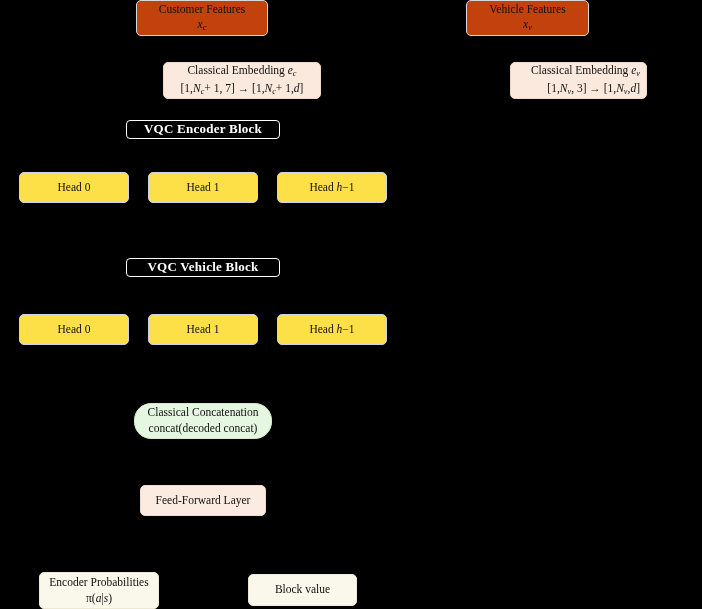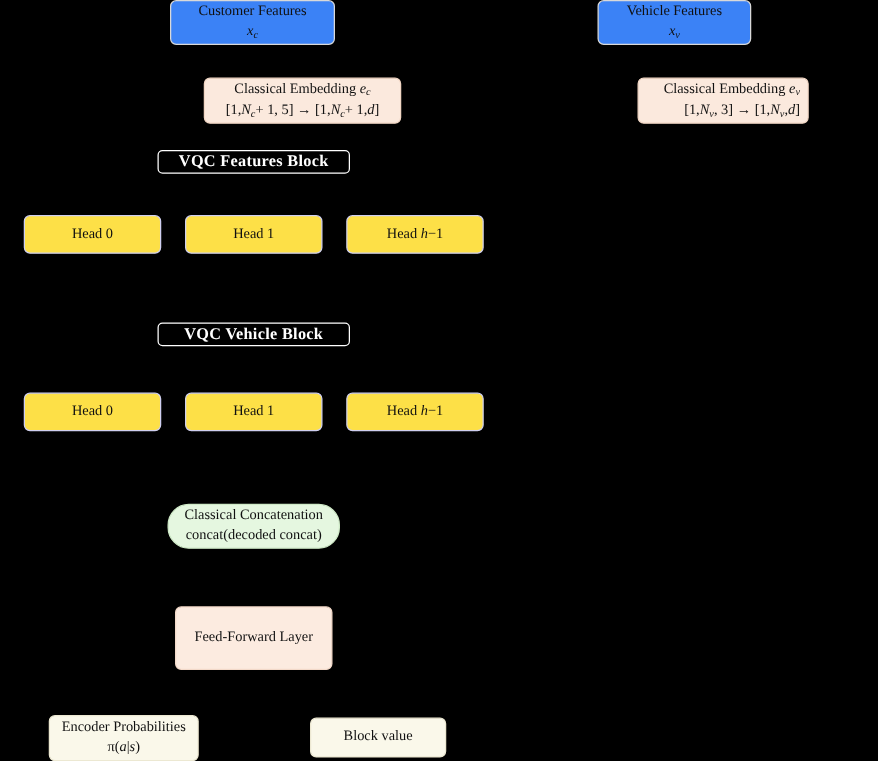--- a/index.html
+++ b/index.html
@@ -40,21 +40,21 @@
     line-height: 1.18;
     font-size: 11.5px;
     color: #101010;
     padding: 2px 6px;
   }
   .node .line1 { white-space: nowrap; }
   .node .line2 { white-space: nowrap; margin-top: 2px; }
 
   
   .pal-feature {
-    background: #3b82f6;
+    background: #c2410c;
     border-color: #d9d9d9;
   }
   .pal-embed {
     background: #fbe9dd;
     border-color: #f1d6c4;
     margin-left: 39px;
   }
   .pal-head {
     background: #fde047;
     border-color: #cfcff0;
@@ -102,37 +102,37 @@
 </head>
 <body>
 
 <div class="canvas">
 
   <div class="node pal-feature" style="left:136px; top:0px; width:132px; height:36px;">
     <span class="line1">Customer Features</span>
     <span class="line2"><span class="mi">x</span><span class="sub">c</span></span>
   </div>
 
-  <div class="node pal-feature" style="left:478px; top:0px; width:123px; height:36px;">
+  <div class="node pal-feature" style="left:466px; top:0px; width:123px; height:36px;">
     <span class="line1">Vehicle Features</span>
     <span class="line2"><span class="mi">x</span><span class="sub">v</span></span>
   </div>
 
   <div class="node pal-embed" style="left:124px; top:62px; width:158px; height:37px;">
     <span class="line1"><span>Classical Embedding</span>&nbsp;<span class="mi">e</span><span class="sub">c</span></span>
-    <span class="line2"><span>[1,</span><span class="mi">N</span><span class="sub">c</span><span>+ 1, 5]</span>&nbsp;<span>→</span>&nbsp;<span>[1,</span><span class="mi">N</span><span class="sub">c</span><span>+ 1,</span><span class="mi">d</span><span>]</span></span>
+    <span class="line2"><span>[1,</span><span class="mi">N</span><span class="sub">c</span><span>+ 1, 7]</span>&nbsp;<span>→</span>&nbsp;<span>[1,</span><span class="mi">N</span><span class="sub">c</span><span>+ 1,</span><span class="mi">d</span><span>]</span></span>
   </div>
 
   <div class="node pal-embed" style="left:471px; top:62px; width:137px; height:37px;align-items:flex-end;">
     <span class="line1"><span>Classical Embedding</span>&nbsp;<span class="mi">e</span><span class="sub">v</span></span>
     <span class="line2"><span>[1,</span><span class="mi">N</span><span class="sub">v</span><span>, 3]</span>&nbsp;<span>→</span>&nbsp;<span>[1,</span><span class="mi">N</span><span class="sub">v</span><span>,</span><span class="mi">d</span><span>]</span></span>
   </div>
 
   <div class="block-title" style="left:126px; top:120px; width:154px; height:19px;">
-    <span>VQC Features Block</span>
+    <span>VQC Encoder Block</span>
   </div>
 
   <div class="node pal-head" style="left:19px; top:172px; width:110px; height:31px;">
     <span class="line1"><span>Head</span>&nbsp;<span>0</span></span>
   </div>
 
   <div class="node pal-head" style="left:148px; top:172px; width:110px; height:31px;">
     <span class="line1"><span>Head</span>&nbsp;<span>1</span></span>
   </div>
 
@@ -154,21 +154,21 @@
 
   <div class="node pal-head" style="left:277px; top:314px; width:110px; height:31px;">
     <span class="line1"><span>Head</span>&nbsp;<span class="mi">h</span><span class="op">−1</span></span>
   </div>
 
   <div class="node pal-concat" style="left:134px; top:403px; width:138px; height:36px;border-radius:17px;">
     <span class="line1">Classical Concatenation</span>
     <span class="line2">concat(decoded concat)</span>
   </div>
 
-  <div class="node pal-ffn" style="left:140px; top:485px; width:126px; height:51px;">
+  <div class="node pal-ffn" style="left:140px; top:485px; width:126px; height:31px;">
     <span class="line1">Feed-Forward Layer</span>
   </div>
 
   <div class="node pal-output" style="left:39px; top:572px; width:120px; height:37px;">
     <span class="line1">Encoder Probabilities</span>
     <span class="line2"><span>π</span><span>(</span><span class="mi">a</span><span>|</span><span class="mi">s</span><span>)</span></span>
   </div>
 
   <div class="node pal-output" style="left:248px; top:574px; width:109px; height:32px;">
     <span class="line1">Block value</span>

